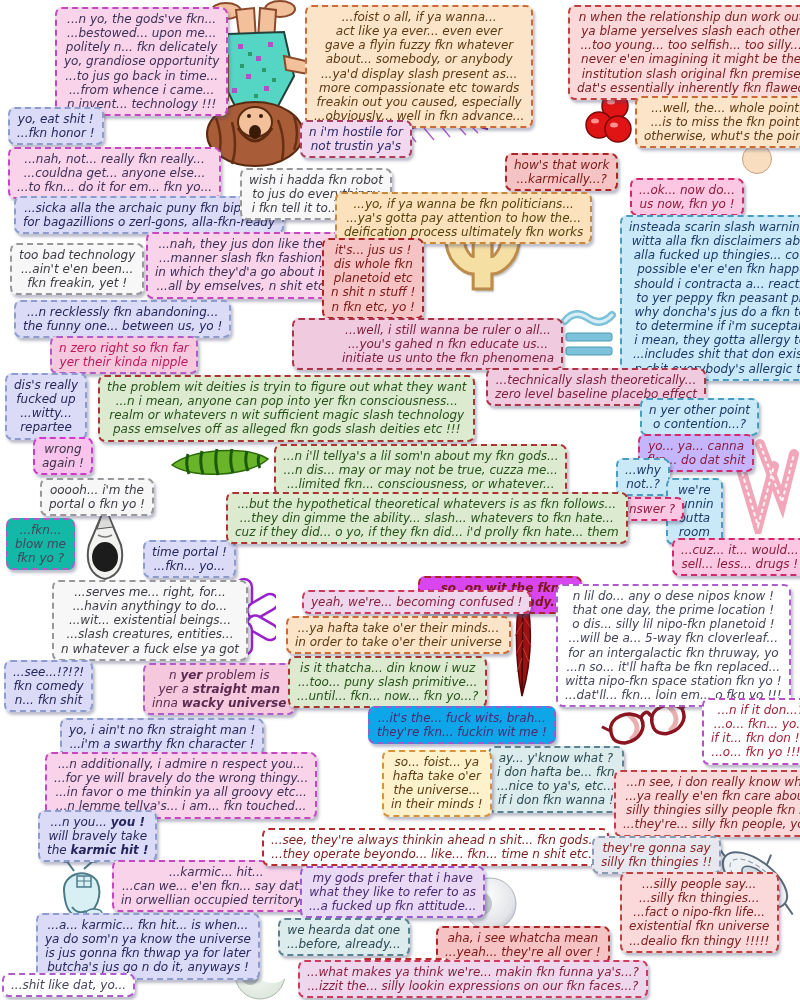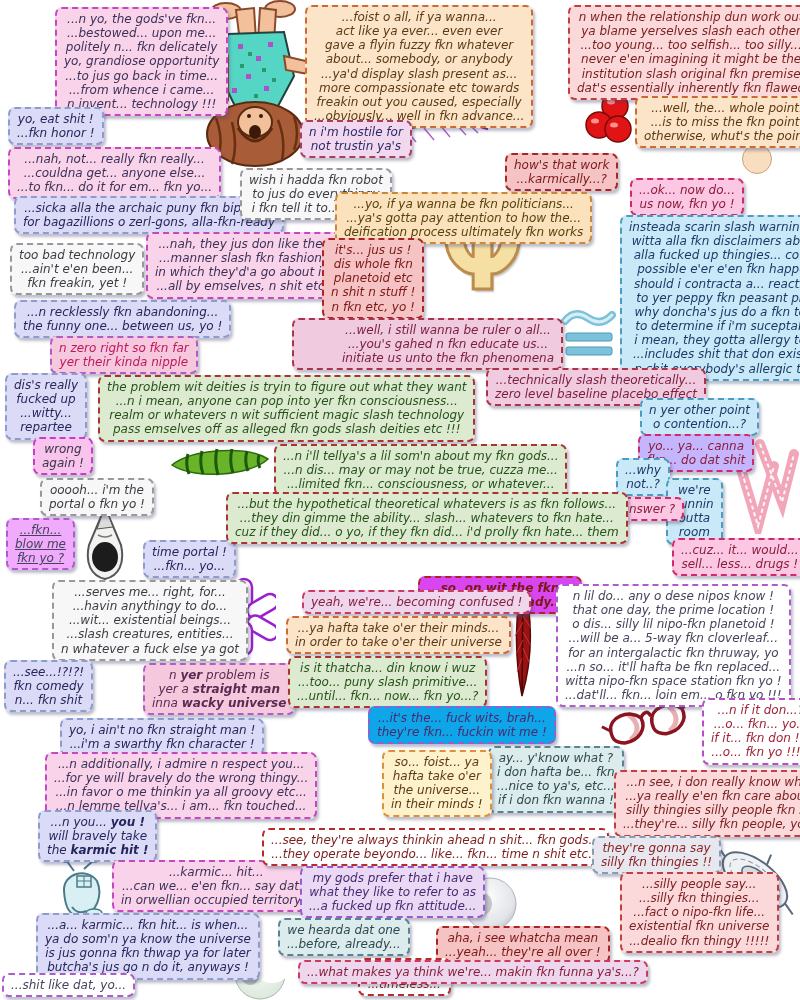--- a/index.html
+++ b/index.html
@@ -279,21 +279,21 @@
         <span class="line">repartee</span>
       </div>
       <div class="bubble" style="left: 33px; top: 437px; background: rgb(248, 196, 238); border-color: rgb(204, 58, 200); color: rgb(58, 52, 70);">
         <span class="line">wrong</span>
         <span class="line">again !</span>
       </div>
       <div class="bubble" style="left: 40px; top: 478px; background: rgb(247, 247, 247); border-color: rgb(152, 152, 156); color: rgb(60, 60, 68);">
         <span class="line">ooooh... i'm the</span>
         <span class="line">portal o fkn yo !</span>
       </div>
-      <div class="bubble" style="left: 6px; top: 518px; background: #f0abfc; border-color: rgb(174, 92, 204); color: rgb(68, 68, 92); text-decoration: underline;">
+      <div class="bubble" style="left: 6px; top: 518px; background: #14b8a6; border-color: rgb(174, 92, 204); color: rgb(68, 68, 92);">
         <span class="line">...fkn...</span>
         <span class="line">blow me</span>
         <span class="line">fkn yo ?</span>
       </div>
       <div class="bubble" style="left: 143px; top: 540px; background: rgb(219, 219, 247); border-color: rgb(140, 156, 204); color: rgb(38, 38, 92);">
         <span class="line">time portal !</span>
         <span class="line">...fkn... yo...</span>
       </div>
       <div class="bubble" style="left: 52px; top: 580px; background: rgb(247, 247, 247); border-color: rgb(152, 152, 156); color: rgb(60, 60, 68);">
         <span class="line">...serves me... right, for...</span>
@@ -537,16 +537,17 @@
       <div class="bubble" style="left: 436px; top: 926px; background: rgb(245, 195, 195); border-color: rgb(170, 38, 38); color: rgb(122, 24, 24);">
         <span class="line">aha, i see whatcha mean</span>
         <span class="line">...yeah... they're all over !</span>
       </div>
       <div class="bubble" style="left: 358px; top: 958px; background: rgb(255, 255, 255); border-color: rgb(187, 42, 42); color: rgb(124, 28, 28);">
         <span class="line">...it's... fkn...</span>
         <span class="line">...timeless...</span>
       </div>
       <div class="bubble" style="left: 298px; top: 960px; background: rgb(238, 214, 236); border-color: rgb(204, 58, 92); color: rgb(134, 32, 62);">
         <span class="line">...what makes ya think we're... makin fkn funna ya's...?</span>
+        <span class="line">...izzit the... silly lookin expressions on our fkn faces...?</span>
       </div>
     </div>
 
 </div>
 
 </body></html>

